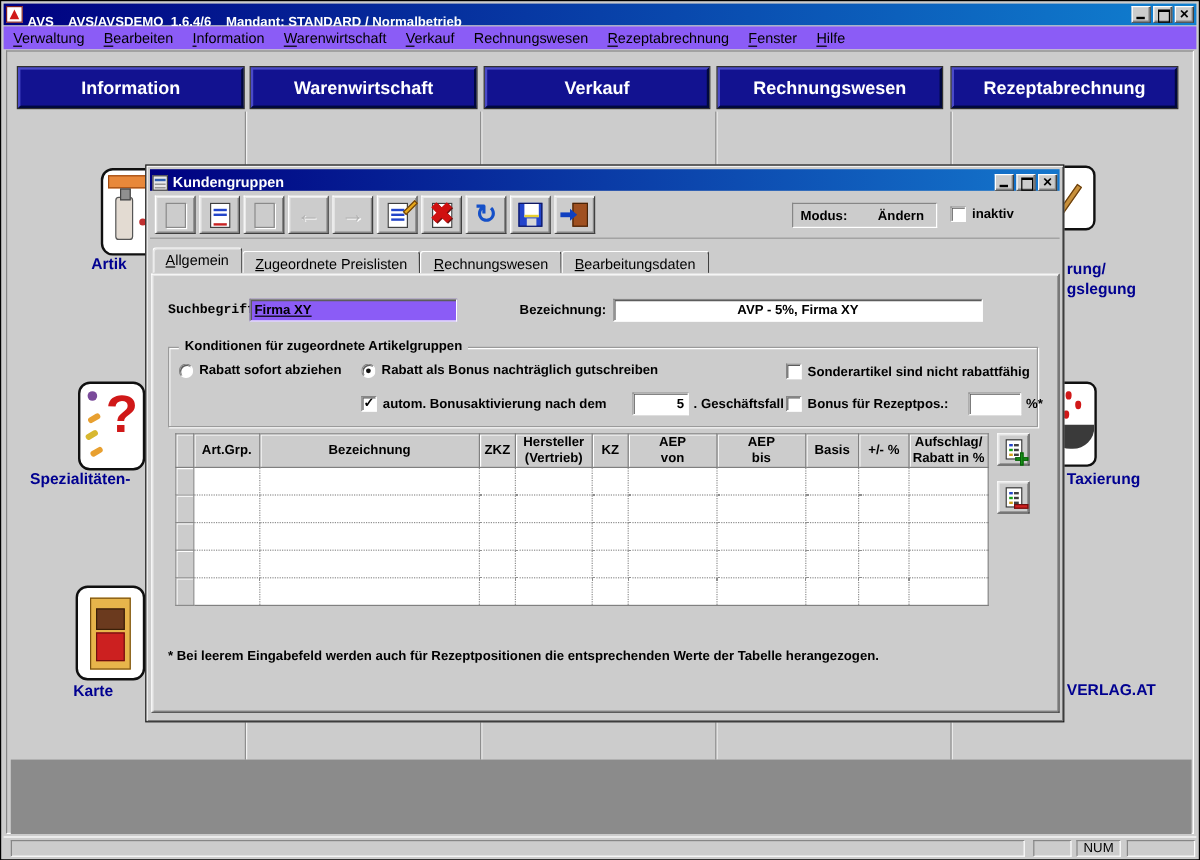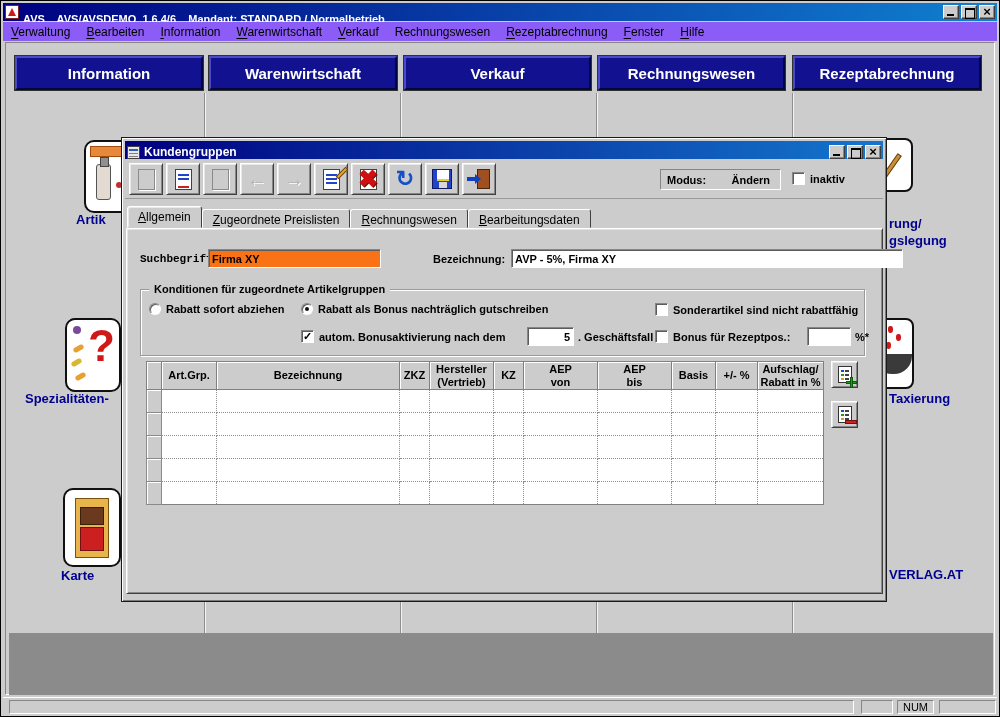--- a/index.html
+++ b/index.html
@@ -101,21 +101,21 @@
   .tab { font-size:12px; padding:3px 10px 2px 10px; background:#cccccc; position:relative;
     border:1px solid; border-color:#ffffff #404040 transparent #ffffff; border-radius:3px 3px 0 0; height:19px; }
   .tab.active { height:22px; font-size:12px; z-index:3; box-shadow:inset 1px 1px 0 #e8e8e8; }
 
   .tabpanel { position:absolute; left:4px; top:90px; width:757px; height:366px; background:#cccccc;
     border:1px solid; border-color:#ffffff #404040 #404040 #ffffff; box-shadow:inset 1px 1px 0 #e4e4e4, inset -1px -1px 0 #8a8a8a; }
 
   .flabel { position:absolute; font-weight:bold; font-size:11px; white-space:nowrap; }
   .tinput { position:absolute; height:19px; border:1px solid; border-color:#868686 #ffffff #ffffff #868686; box-shadow:inset 1px 1px 0 #5c5c5c;
     background:#fff; font-family:"Liberation Sans",sans-serif; font-weight:bold; font-size:11px; padding:0 3px; color:#000; }
-  .lav { background:#f97316; }
+  .lav { background:#8b5cf6;text-decoration:underline; }
 
   .groupbox { position:absolute; left:13px; top:60px; width:725px; height:67px; border:1px solid #9a9a9a; box-shadow:1px 1px 0 #ffffff, inset 1px 1px 0 #ffffff; }
   .gb-legend { position:absolute; top:-7px; left:8px; background:#cccccc; padding:0 5px; font-weight:bold; font-size:11px; }
   .radio { width:12px; height:12px; border-radius:50%; background:#fff; border:1px solid; border-color:#868686 #ffffff #ffffff #868686; box-shadow:inset 1px 1px 0 #5c5c5c; position:relative; flex:0 0 auto; }
   .radio.sel::after { content:""; position:absolute; left:3px; top:3px; width:4px; height:4px; border-radius:50%; background:#101010; }
 
   
   .grid { position:absolute; left:19px; top:132px; border-collapse:collapse; table-layout:fixed; background:#fff; }
   .grid th { background:#cccccc; border:1px solid #808080; box-shadow:inset 1px 1px 0 #fff;
     font-size:11px; font-weight:bold; text-align:center; height:28px; line-height:13px; padding:0; }
@@ -286,21 +286,21 @@
     <div class="tab"><span></span><u>Z</u><span>ugeordnete Preislisten</span></div>
     <div class="tab"><span></span><u>R</u><span>echnungswesen</span></div>
     <div class="tab"><span></span><u>B</u><span>earbeitungsdaten</span></div>
   </div>
 
   <div class="tabpanel">
 
     <span class="flabel" style="left:13px;top:24px;font-family:Liberation Mono, monospace;">Suchbegriff:</span>
     <input class="tinput lav" style="left: 81px; top: 20px; width: 173px;" value="Firma XY">
     <span class="flabel" style="left:306px;top:24px;">Bezeichnung:</span>
-    <input class="tinput" style="left: 384px; top: 20px; width: 392px;" value="AVP - 5%, Firma XY">
+    <input class="tinput" style="left: 384px; top: 20px; width: 308px; text-align: center;" value="AVP - 5%, Firma XY">
 
     <div class="groupbox">
       <span class="gb-legend">Konditionen für zugeordnete Artikelgruppen</span>
 
       <div class="chkrow" style="left:8px;top:13px;">
         <div class="radio"></div>
         <span class="chklabel">Rabatt sofort abziehen</span>
       </div>
       <div class="chkrow" style="left:160px;top:13px;">
         <div class="radio sel"></div>
@@ -464,20 +464,21 @@
         <i class="lp1" style="background:#2244c8;"></i>
           <b class="lp1"></b>
         <i class="lp2" style="background:#18a018;"></i>
           <b class="lp2"></b>
         <i class="lp3" style="background:#d0a018;"></i>
           <b class="lp3"></b>
         <div class="minus-h"></div>
       </div>
     </div>
 
+    <div class="footnote">* Bei leerem Eingabefeld werden auch für Rezeptpositionen die entsprechenden Werte der Tabelle herangezogen.</div>
   </div>
 </div>
 
 <div class="statusbar">
   <div class="sb-panel" style="left:6px;width:845px;"></div>
   <div class="sb-panel" style="left:858px;width:32px;"></div>
   <div class="sb-panel" style="left:894px;width:37px;">NUM</div>
   <div class="sb-panel" style="left:936px;width:57px;"></div>
 </div>
 

